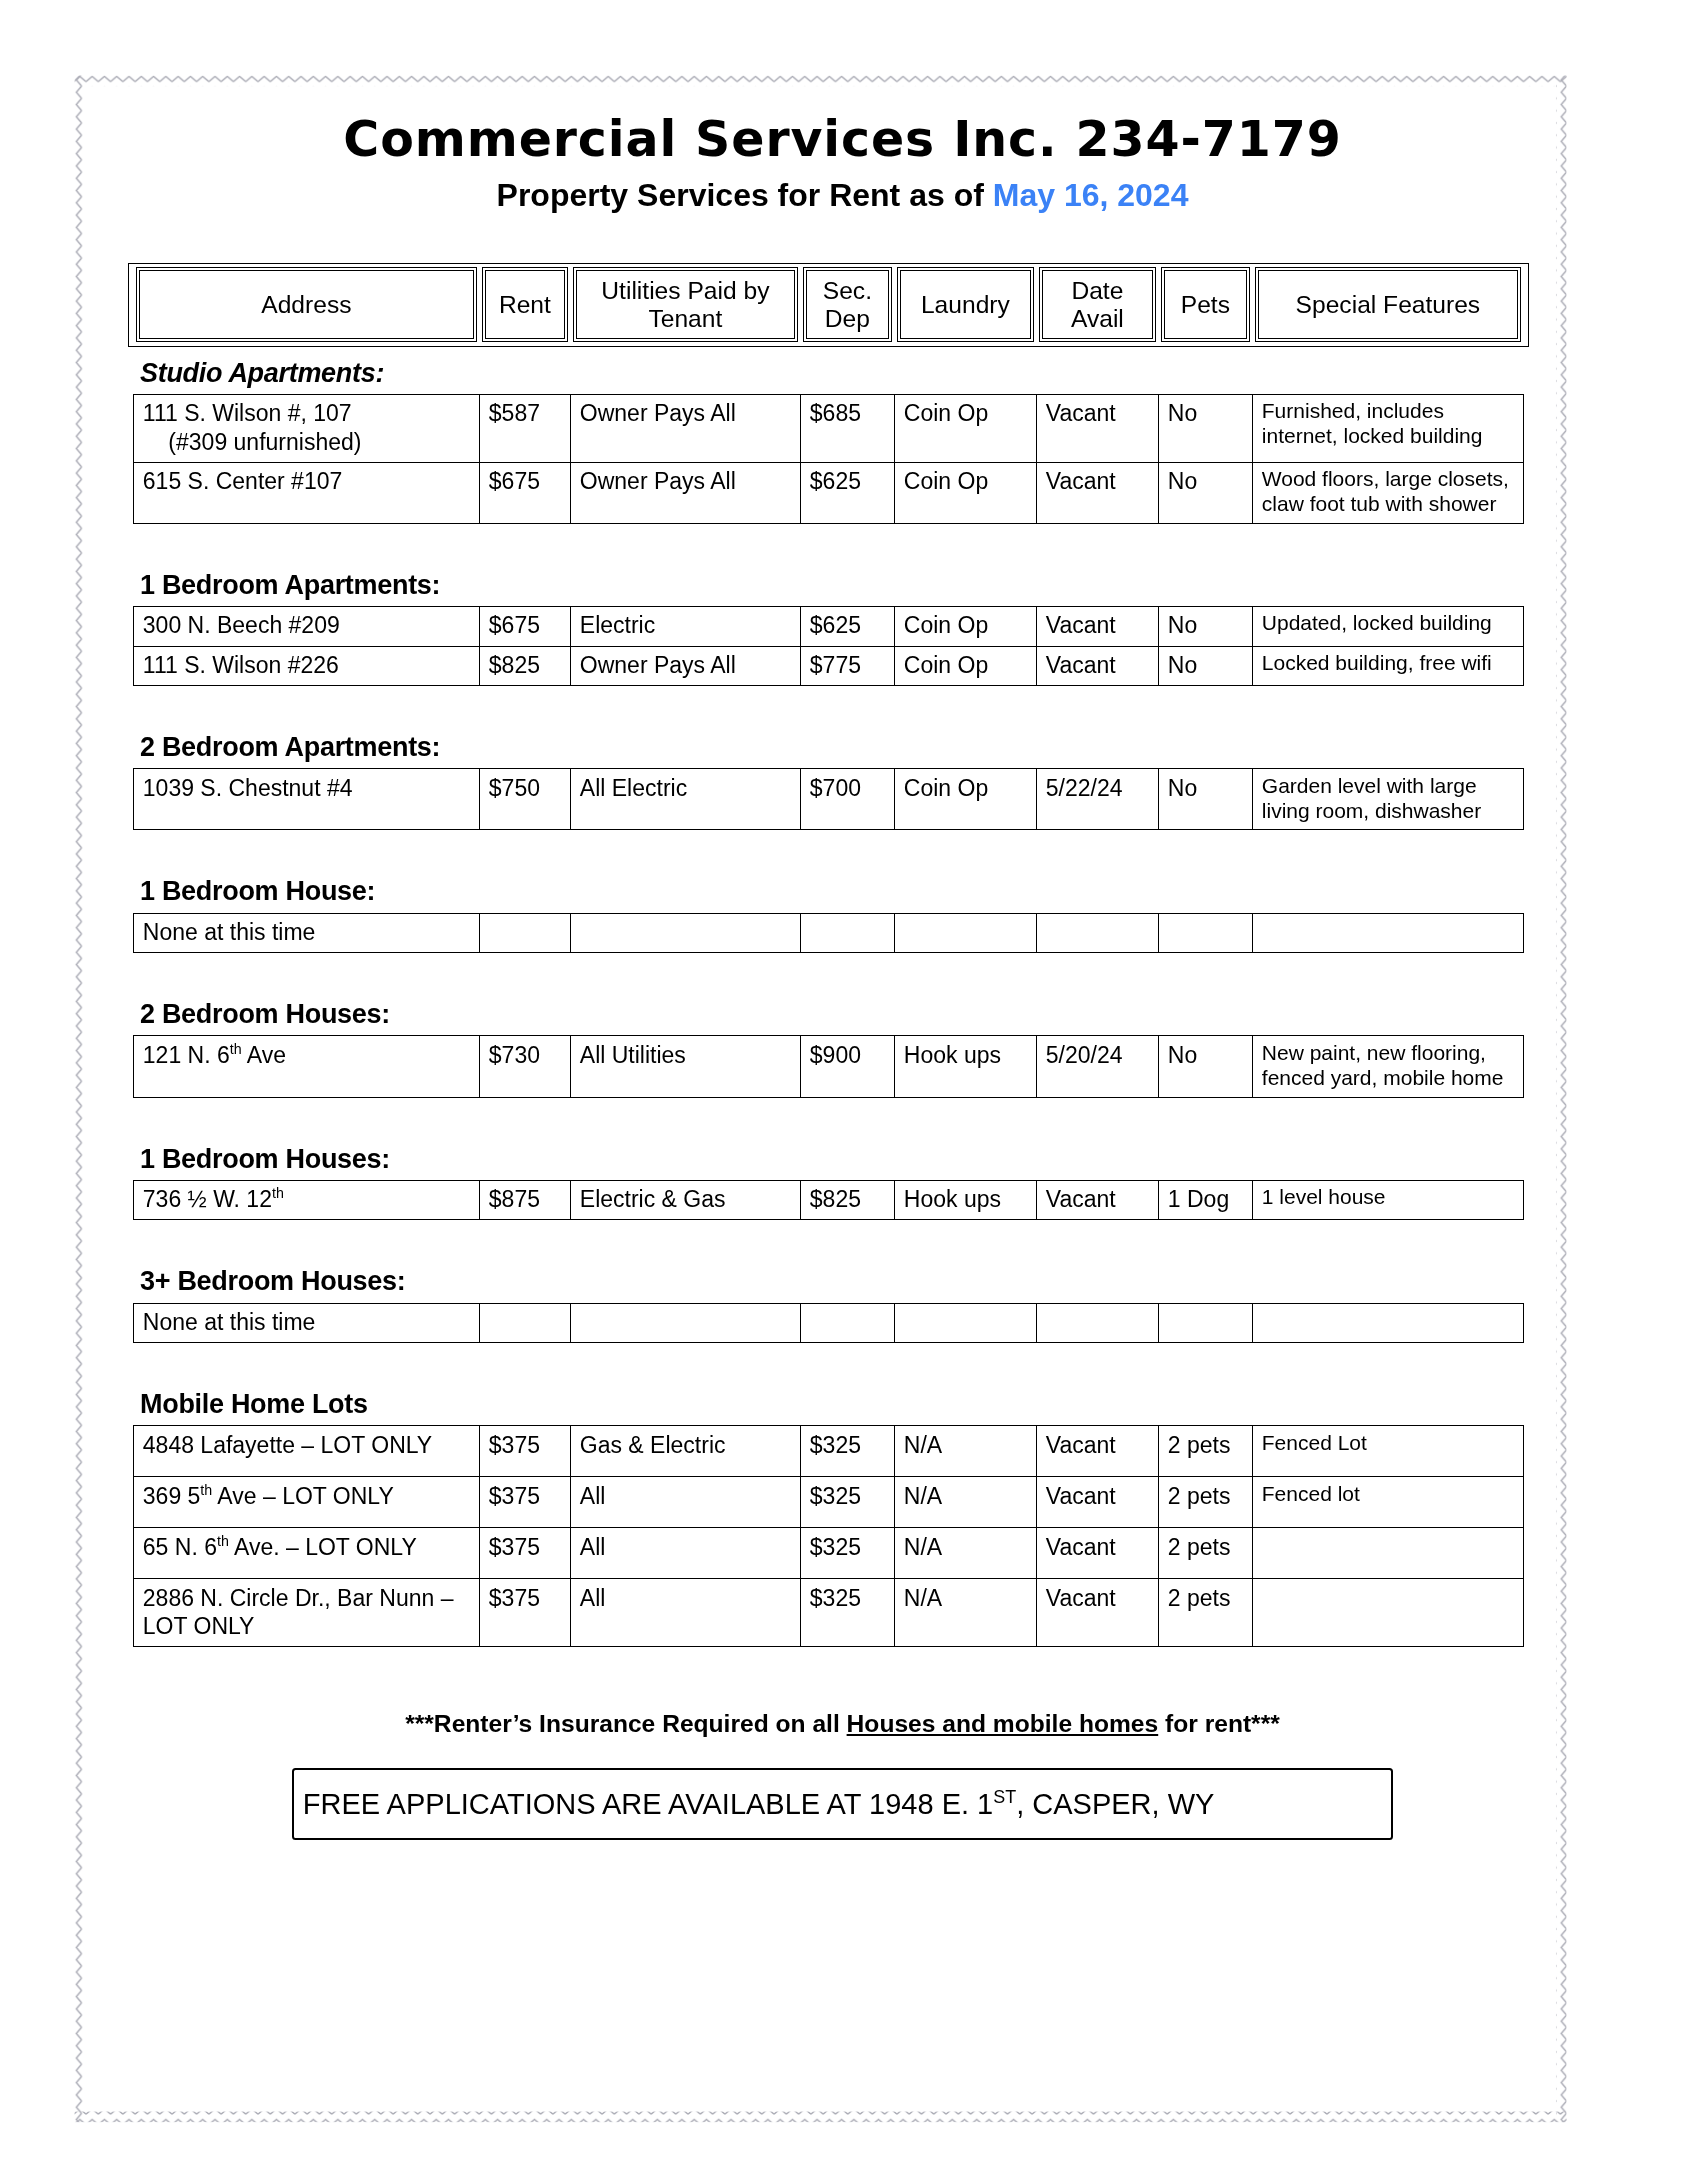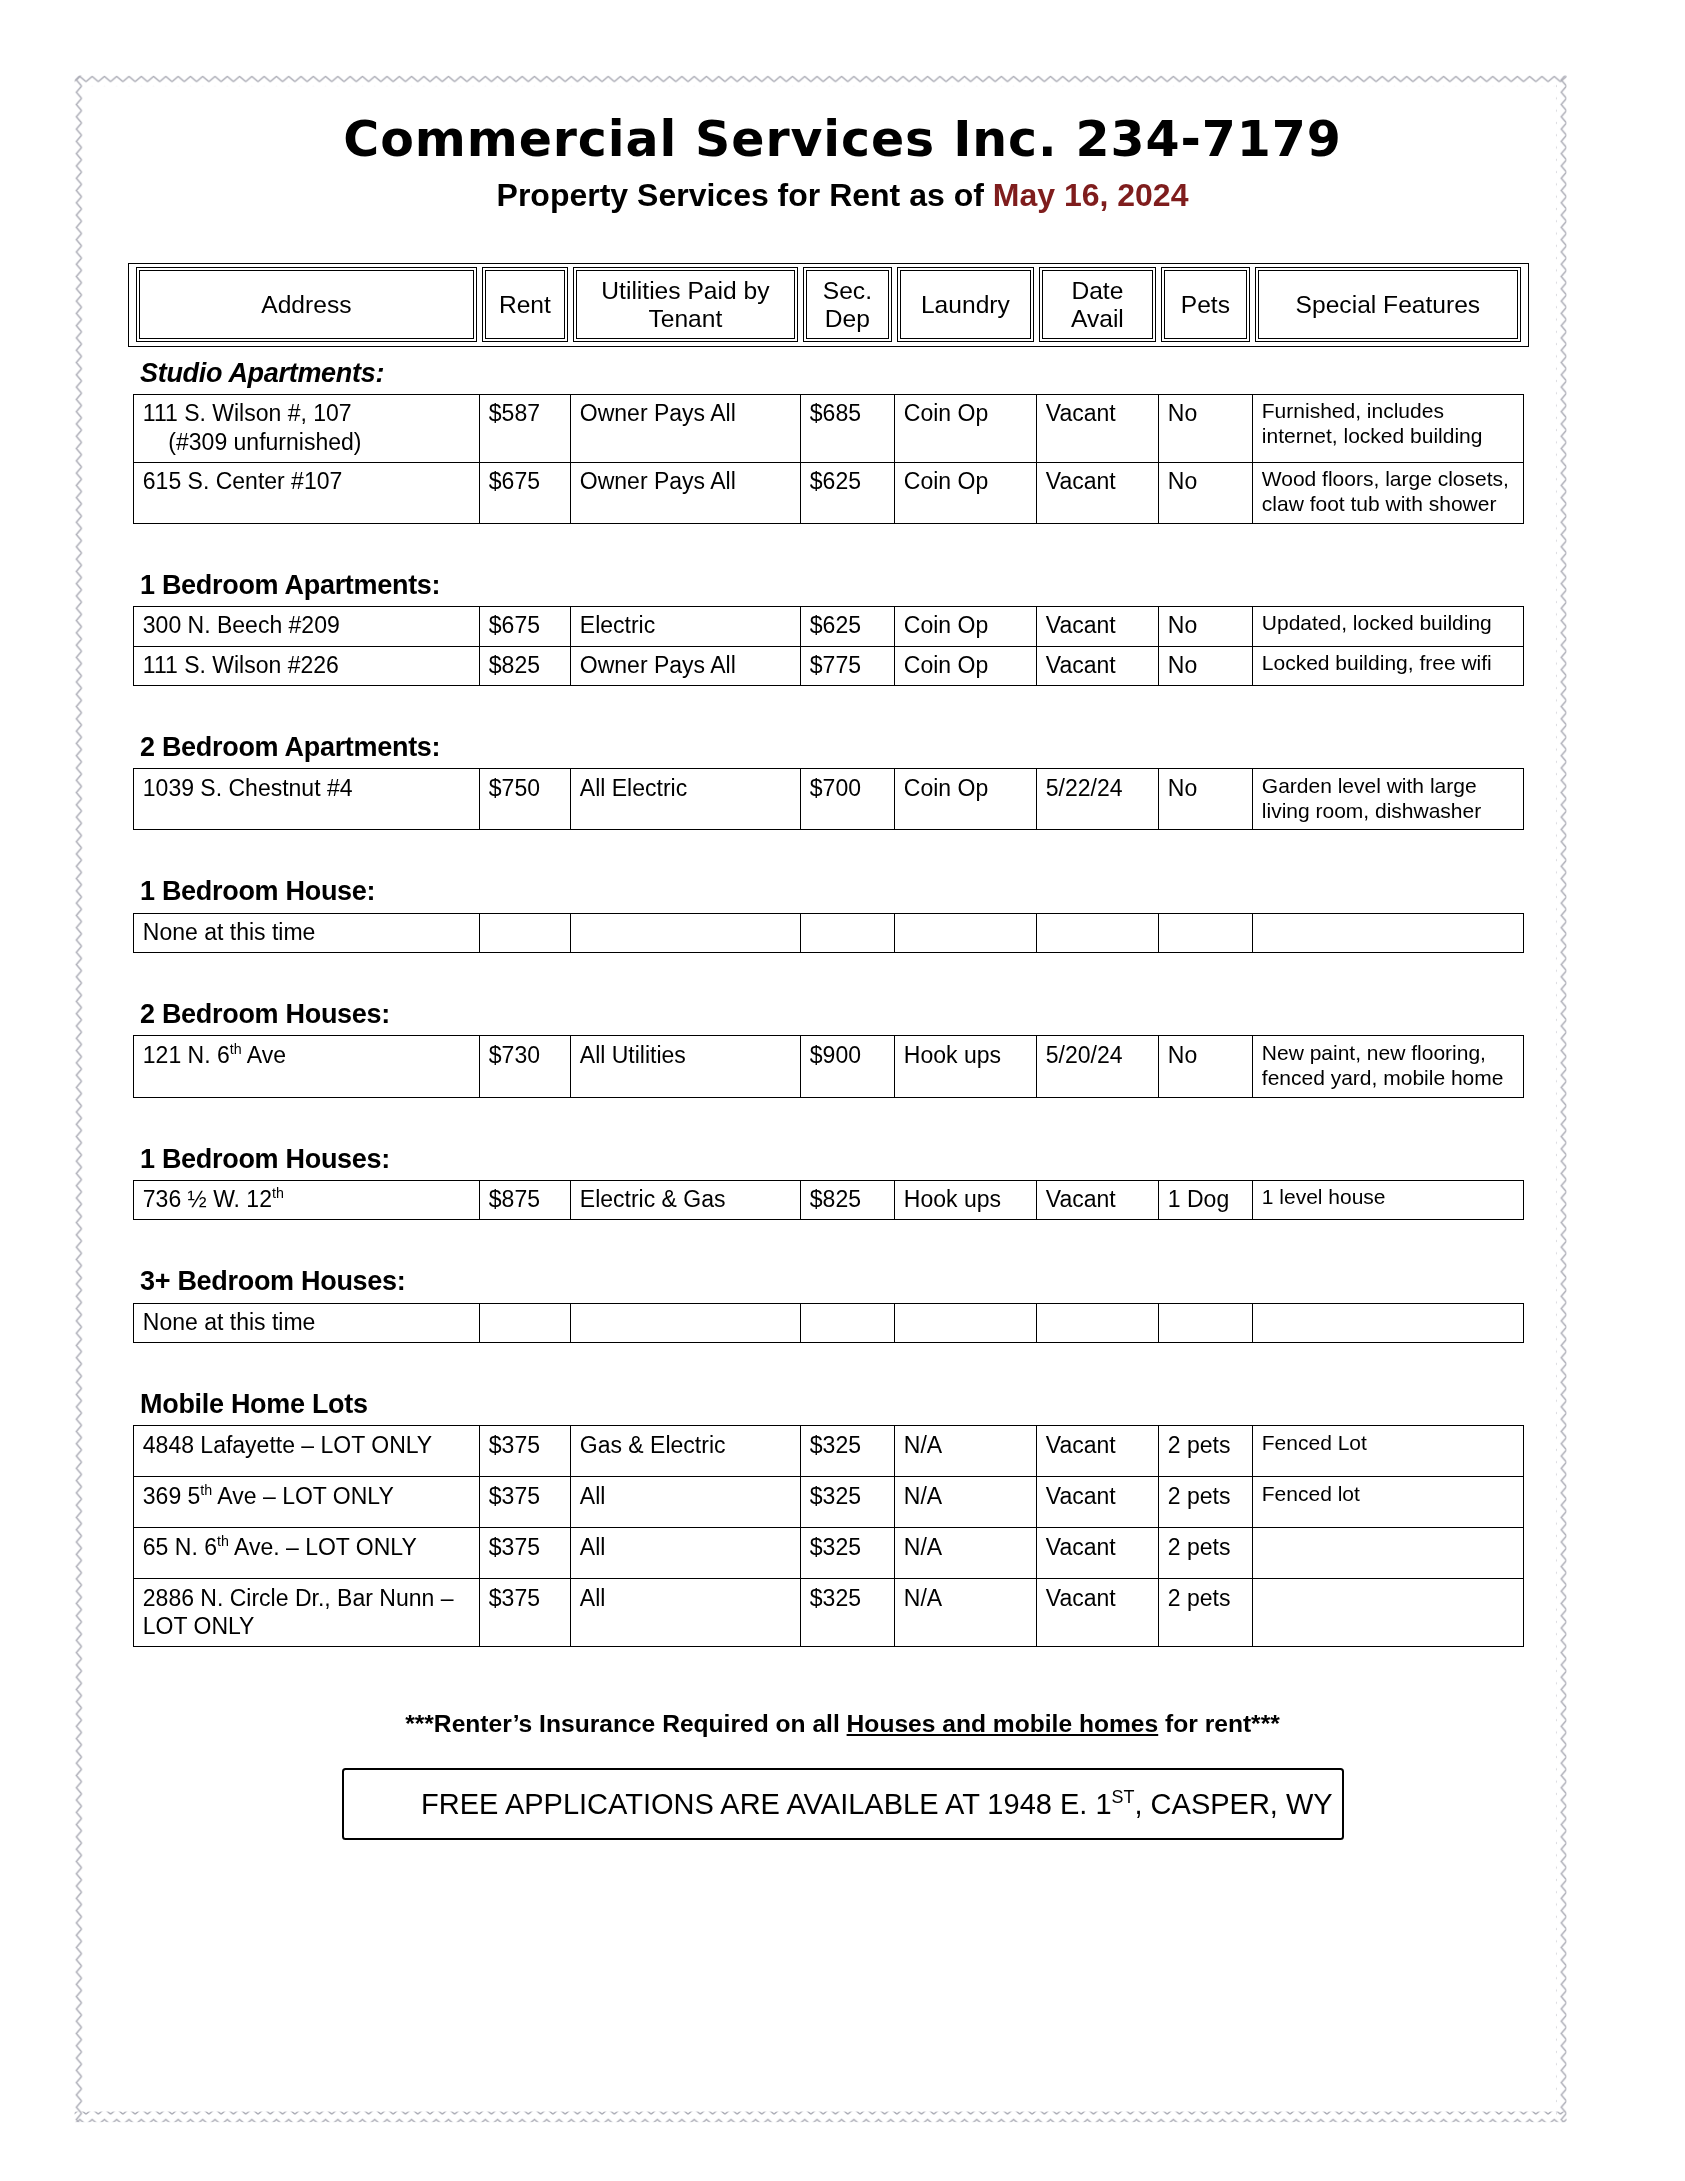--- a/index.html
+++ b/index.html
@@ -21,21 +21,21 @@
     font-weight:bold;
     font-size:49px;
     letter-spacing:0.9px;
   }
   .doc-subtitle {
     text-align:center;
     font-size:32px;
     font-weight:bold;
     margin-top:8.8px;
   }
-  .date-accent { color:#7f1d1d; }
+  .date-accent { color:#3b82f6; }
 
   .header-wrap {
     border:1.8px solid #000;
     width:1401px;
     margin:49px 0 0 128px;
     padding:3.5px 4.4px;
     background:#fff;
   }
   .head-tbl { border-collapse:collapse; table-layout:fixed; width:1390px; }
   .head-tbl th { padding:0 2.6px; font-weight:normal; }
@@ -72,26 +72,26 @@
 
   .insurance {
     margin-top:63px;
     text-align:center;
     font-size:24.6px;
     font-weight:bold;
   }
   .insurance .ul { text-decoration:underline; }
 
   .app-box {
-    width:1002px;
+    width:1101px;
     margin:30px auto 0 auto;
     border:2.6px solid #000;
     border-radius:3.5px;
     padding:17.6px 8.8px;
-    text-align:right;
+    text-align:left;
     font-size:29px;
   }
 </style>
 </head>
 <body>
 
 <svg class="page-border" width="1685" height="2181" viewBox="0 0 1920 2485">
   <defs>
     <pattern id="zzh" width="14" height="12" patternUnits="userSpaceOnUse">
       <path d="M0 9 L7 3 L14 9" fill="none" stroke="#A9AAB4" stroke-width="1.6"></path>

